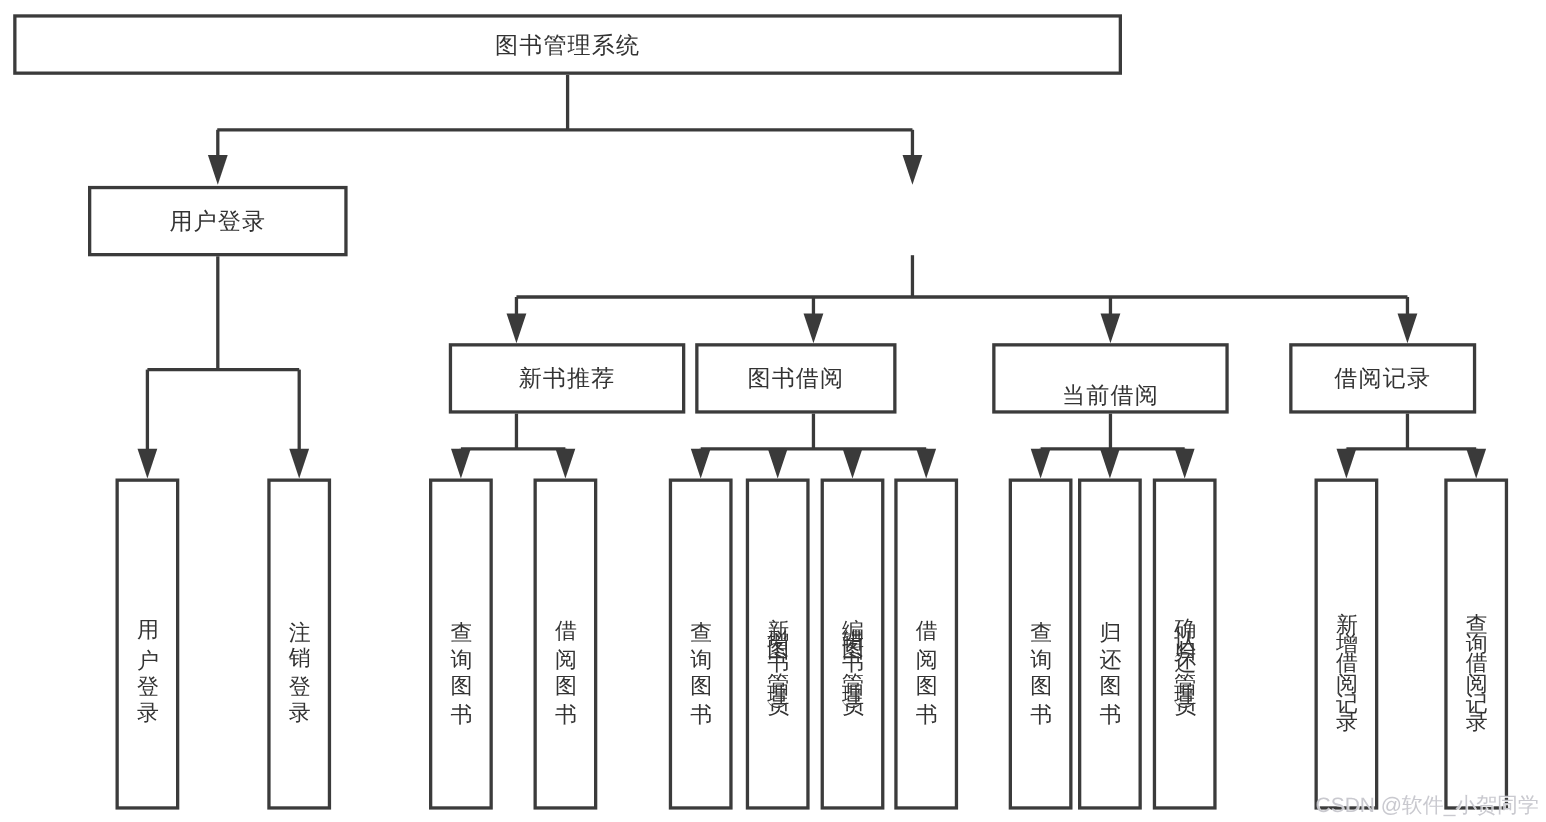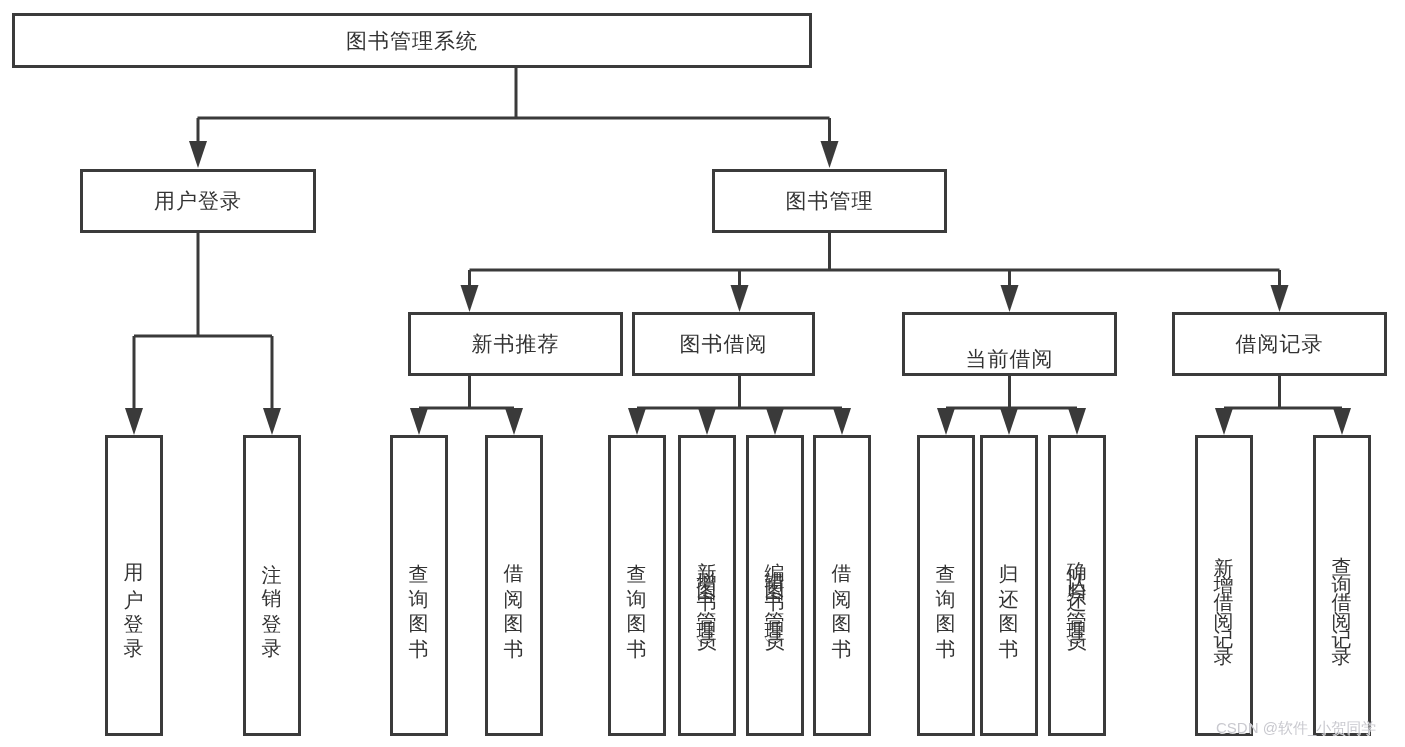--- a/index.html
+++ b/index.html
@@ -20,24 +20,23 @@
   }
   .leaf .vtext{
     writing-mode:vertical-rl;text-orientation:mixed;
     font-size:20px;line-height:1;color:#333333;
   }
   .ls4 .vtext{letter-spacing:25px;padding-top:25px;}
   .ls6 .vtext{letter-spacing:18px;padding-top:18px;}
   .ls9 .vtext{letter-spacing:10px;padding-top:10px;}
   .watermark{
     position:absolute;left:1196px;top:719px;z-index:3;
-    font-size:15px;color:rgba(198,198,204,0.95);
+    font-size:19px;color:rgba(198,198,204,0.95);
     text-shadow:1px 1px 0 rgba(255,255,255,0.8);
     white-space:nowrap;
-    margin-left:20px;
   }
 </style>
 </head>
 <body>
 
 <div class="canvas">
 
   <svg class="connectors" viewBox="0 0 1405 747" xmlns="http://www.w3.org/2000/svg">
     <g stroke="#3a3a3a" stroke-width="3" fill="none">
 
@@ -100,41 +99,38 @@
       <polygon points="775,435 766,408 784,408"></polygon>
       <polygon points="842,435 833,408 851,408"></polygon>
       <polygon points="946,435 937,408 955,408"></polygon>
       <polygon points="1009,435 1000,408 1018,408"></polygon>
       <polygon points="1077,435 1068,408 1086,408"></polygon>
       <polygon points="1224,435 1215,408 1233,408"></polygon>
       <polygon points="1342,435 1333,408 1351,408"></polygon>
     </g>
   </svg>
 
-  <div class="node" style="left:12px;top:13px;width:800px;height:55px;">
+  <div class="node" style="left:12px;top:13px;width:1008px;height:55px;">
     <span>图书管理系统</span>
   </div>
 
   <div class="node" style="left:80px;top:169px;width:236px;height:64px;">
     <span>用户登录</span>
-  </div>
-  <div class="node" style="left:712px;top:169px;width:235px;height:64px;">
-    <span>图书管理</span>
   </div>
 
   <div class="node" style="left:362px;top:312px;width:215px;height:64px;margin-left:46px;">
     <span>新书推荐</span>
   </div>
   <div class="node" style="left:632px;top:312px;width:183px;height:64px;">
     <span>图书借阅</span>
   </div>
   <div class="node" style="left:902px;top:312px;width:215px;height:64px;align-items:flex-end;">
     <span>当前借阅</span>
   </div>
-  <div class="node" style="left:1172px;top:312px;width:215px;height:64px;text-align:right;">
+  <div class="node" style="left:1172px;top:312px;width:170px;height:64px;text-align:right;">
     <span>借阅记录</span>
   </div>
 
   <div class="leaf ls4" style="left:105px;">
     <span class="vtext">用户登录</span>
   </div>
   <div class="leaf ls4" style="left:243px;">
     <span class="vtext">注销登录</span>
   </div>
 

